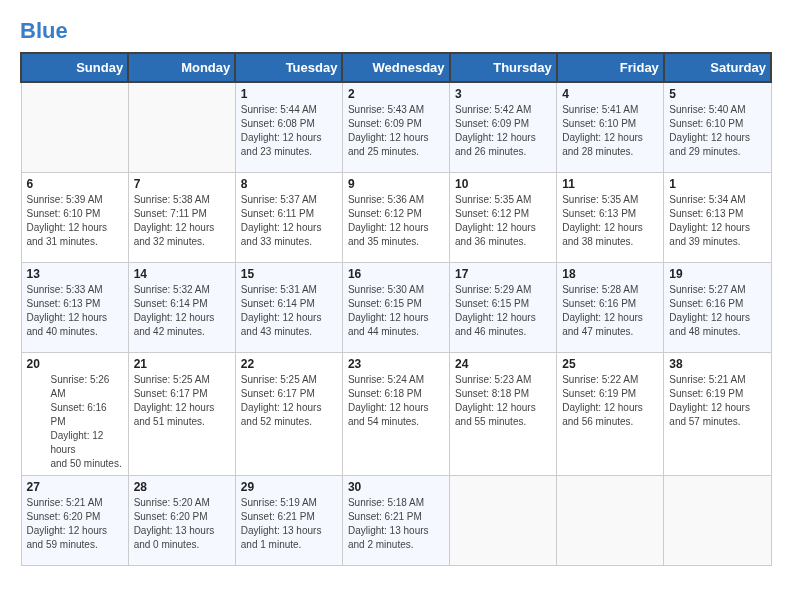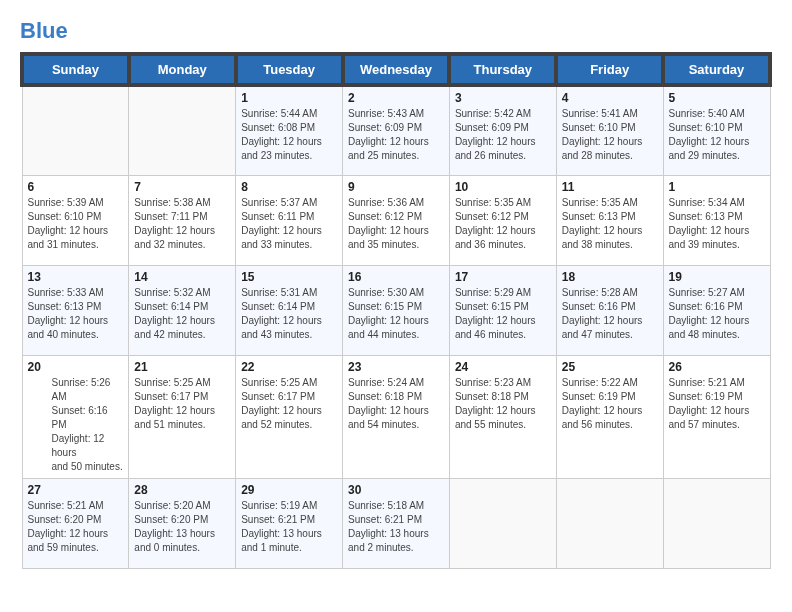--- a/index.html
+++ b/index.html
@@ -50,22 +50,22 @@
       width: 100%;
       border-collapse: collapse;
       table-layout: fixed;
     }
     thead tr th {
       background: #2a6db5;
       color: #fff;
       font-size: 13px;
       font-weight: bold;
       padding: 6px 4px;
-      text-align: center;
-      border: 4px solid #404040;
+      text-align: right;
+      border: 2px solid #404040;
     }
     tbody tr td {
       vertical-align: top;
       border: 1px solid #ccc;
       padding: 4px 5px;
       font-size: 10px;
       color: #333;
       height: 90px;
       background: #fff;
     }
@@ -292,21 +292,21 @@
 and 55 minutes.</div>
         </td>
         <td>
           <span class="day-num">25</span>
           <div class="day-info" style="white-space: pre-line;">Sunrise: 5:22 AM
 Sunset: 6:19 PM
 Daylight: 12 hours
 and 56 minutes.</div>
         </td>
         <td>
-          <span class="day-num">26</span>
+          <span class="day-num">38</span>
           <div class="day-info" style="white-space: pre-line;">Sunrise: 5:21 AM
 Sunset: 6:19 PM
 Daylight: 12 hours
 and 57 minutes.</div>
         </td>
       </tr>
       <tr>
         <td>
           <span class="day-num">27</span>
           <div class="day-info" style="white-space: pre-line;">Sunrise: 5:21 AM

